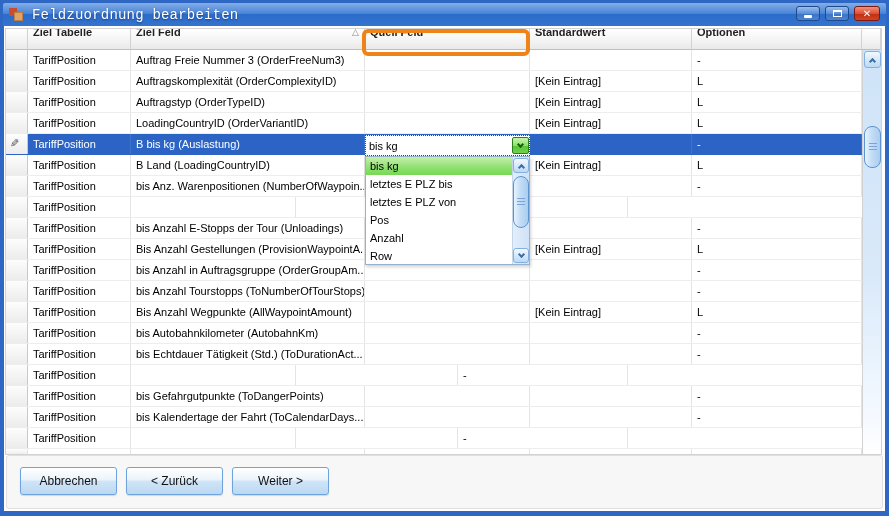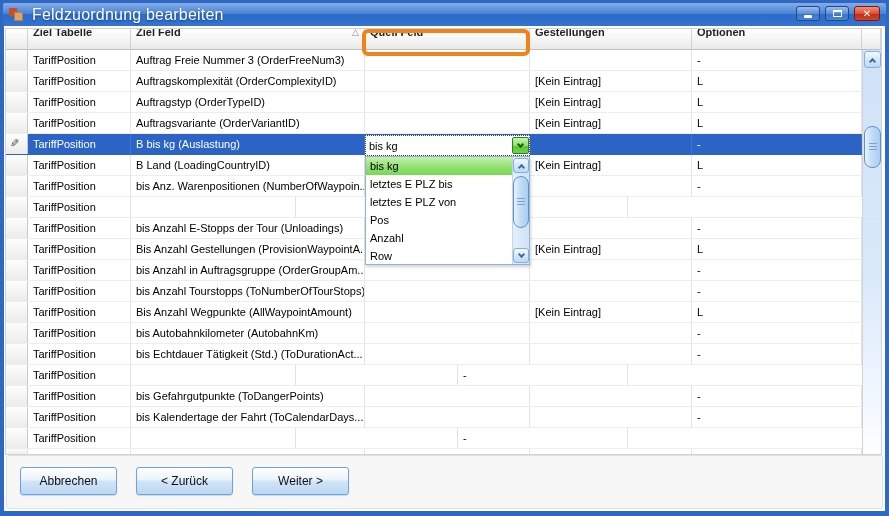--- a/index.html
+++ b/index.html
@@ -6,21 +6,21 @@
   *{box-sizing:border-box;}
   .window{position:relative;width:889px;height:516px;background:#2f67c4;overflow:hidden;
           box-shadow:0 2px 8px rgba(0,0,0,.4);}
   
   .titlebar{position:absolute;left:3px;top:3px;right:3px;height:23px;
     background:linear-gradient(180deg,#84ade6 0%,#4a85d8 45%,#2c6cca 50%,#3473ce 100%);
     display:flex;align-items:center;border-radius:2px 2px 0 0;}
   .app-icon{position:relative;width:18px;height:15px;margin:0 6px 0 5px;}
   .app-icon .sq-back{position:absolute;left:1px;top:1px;width:8px;height:8px;background:#cb4b31;}
   .app-icon .sq-front{position:absolute;left:6px;top:5px;width:9px;height:9px;background:#dfa368;border:1px solid #b97f43;}
-  .title-text{color:#fff;font-size:16px;letter-spacing:.2px;text-shadow:0 1px 2px rgba(0,20,60,.5);}
+  .title-text{color:#fff;font-size:14px;letter-spacing:.2px;text-shadow:0 1px 2px rgba(0,20,60,.5);font-family:Liberation Mono, monospace;}
   .win-controls{position:absolute;right:6px;top:3px;display:flex;gap:5px;}
   .win-btn{width:24px;height:15px;border-radius:3px;border:1px solid #1c4a8c;
     background:linear-gradient(180deg,#9dbdea 0%,#5b8fd6 50%,#3a74c8 55%,#4d83d0 100%);
     display:flex;align-items:center;justify-content:center;cursor:pointer;}
   .win-btn.close{width:26px;border:1px solid #7e180c;
     background:linear-gradient(180deg,#f0907c 0%,#dc5034 50%,#c22f14 55%,#d04626 100%);}
   .win-btn .glyph-min{width:8px;height:3px;background:#fff;margin-top:5px;border-radius:1px;}
   .win-btn .glyph-max{width:9px;height:7px;border:1px solid #fff;border-top:2px solid #fff;}
   .win-btn.close span{color:#fff;font-size:10px;font-weight:bold;line-height:1;}
   
@@ -81,21 +81,21 @@
   .dd-item{flex:1;font-size:11px;padding:1px 0 0 4px;white-space:nowrap;overflow:hidden;color:#000;
     display:flex;align-items:center;cursor:pointer;}
   .dd-item.sel{background:linear-gradient(180deg,#c4f0ad 0%,#8fe06f 60%,#77d956 100%);}
   .dd-scroll{width:17px;position:relative;background:linear-gradient(90deg,#e3eefb,#cfe2f7);
     border-left:1px solid #c4d6ea;}
   .dd-scroll .sb-btn{left:0px;width:16px;height:15px;}
   .dd-scroll .sb-thumb{left:0px;width:16px;}
   
   .footer{position:absolute;left:2px;right:2px;bottom:2px;height:54px;background:#f7f7f7;
     border:1px solid #e0e0e0;border-radius:3px;}
-  .footer .btnrow{position:absolute;left:13px;top:11px;display:flex;gap:19px;justify-content:center;}
+  .footer .btnrow{position:absolute;left:13px;top:11px;display:flex;gap:9px;justify-content:center;}
   .pushbtn{width:97px;height:28px;border:1px solid #6ea4dd;border-radius:3px;
     background:linear-gradient(180deg,#ffffff 0%,#eaf3fc 45%,#cfe4f7 52%,#bcd8f2 100%);
     font-size:12px;color:#111;display:flex;align-items:center;justify-content:center;cursor:pointer;
     font-family:"Liberation Sans","DejaVu Sans",sans-serif;box-shadow:0 1px 1px rgba(120,160,210,.35);}
 </style>
 </head>
 <body>
 
 <div class="window">
 
@@ -128,21 +128,21 @@
             <span>Ziel Tabelle</span>
           </div>
         <div class="hcell c-zf">
             <span>Ziel Feld</span>
             <span class="sorttri">△</span>
           </div>
         <div class="hcell c-qf">
             <span>Quell Feld</span>
           </div>
         <div class="hcell c-sw">
-            <span>Gestellungen</span>
+            <span>Standardwert</span>
           </div>
         <div class="hcell c-opt">
             <span>Optionen</span>
           </div>
         <div class="hcell c-sb"></div>
       </div>
 
       <div id="grid-body">
           <div class="row">
             <div class="cell selcell c-sel"></div>
@@ -164,21 +164,21 @@
             <div class="cell selcell c-sel"></div>
             <div class="cell c-zt">TariffPosition</div>
             <div class="cell c-zf">Auftragstyp (OrderTypeID)</div>
             <div class="cell c-qf"></div>
             <div class="cell c-sw">[Kein Eintrag]</div>
             <div class="cell c-opt">L</div>
           </div>
           <div class="row">
             <div class="cell selcell c-sel"></div>
             <div class="cell c-zt">TariffPosition</div>
-            <div class="cell c-zf">Auftragsvariante (OrderVariantID)</div>
+            <div class="cell c-zf">LoadingCountryID (OrderVariantID)</div>
             <div class="cell c-qf"></div>
             <div class="cell c-sw">[Kein Eintrag]</div>
             <div class="cell c-opt">L</div>
           </div>
           <div class="row selected">
             <div class="cell selcell c-sel"><span class="pencil">✎</span></div>
             <div class="cell c-zt">TariffPosition</div>
             <div class="cell c-zf">B bis kg (Auslastung)</div>
             <div class="cell c-qf"></div>
             <div class="cell c-sw"></div>

